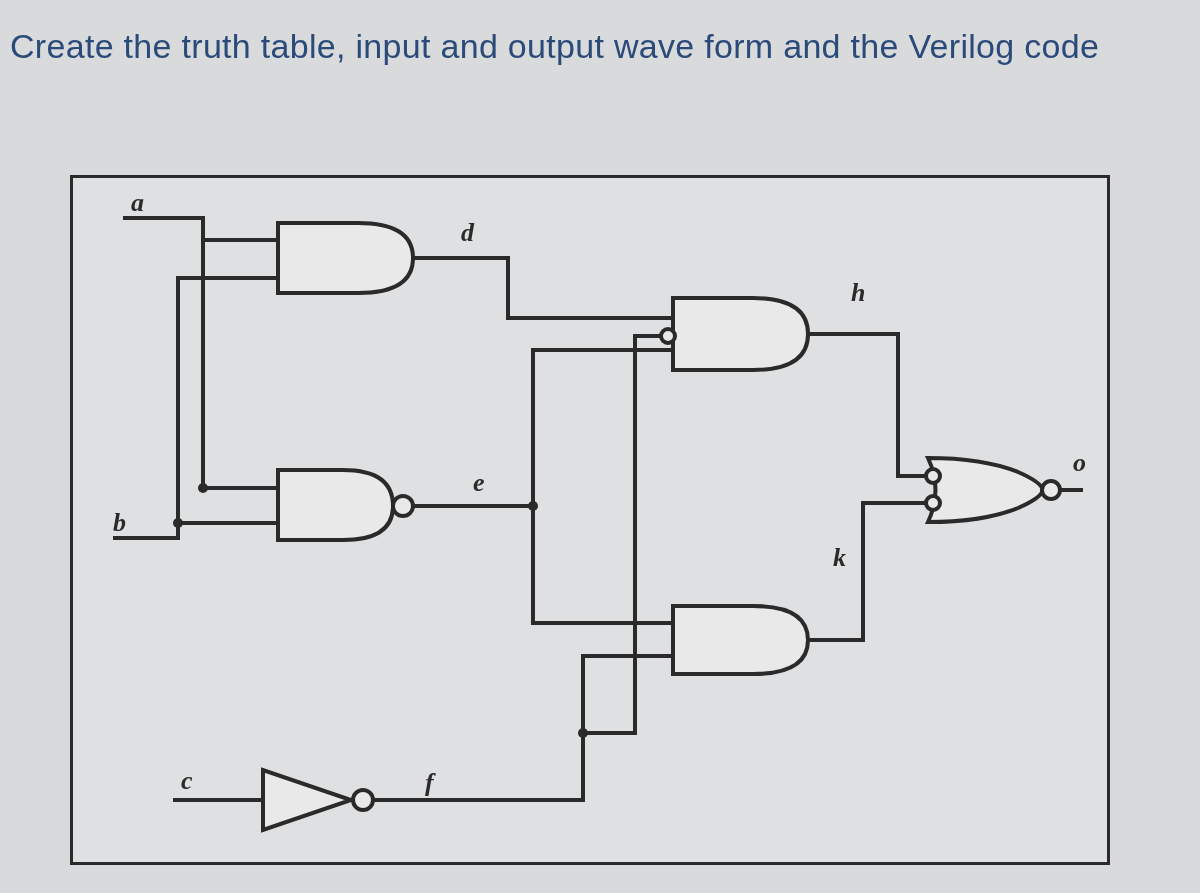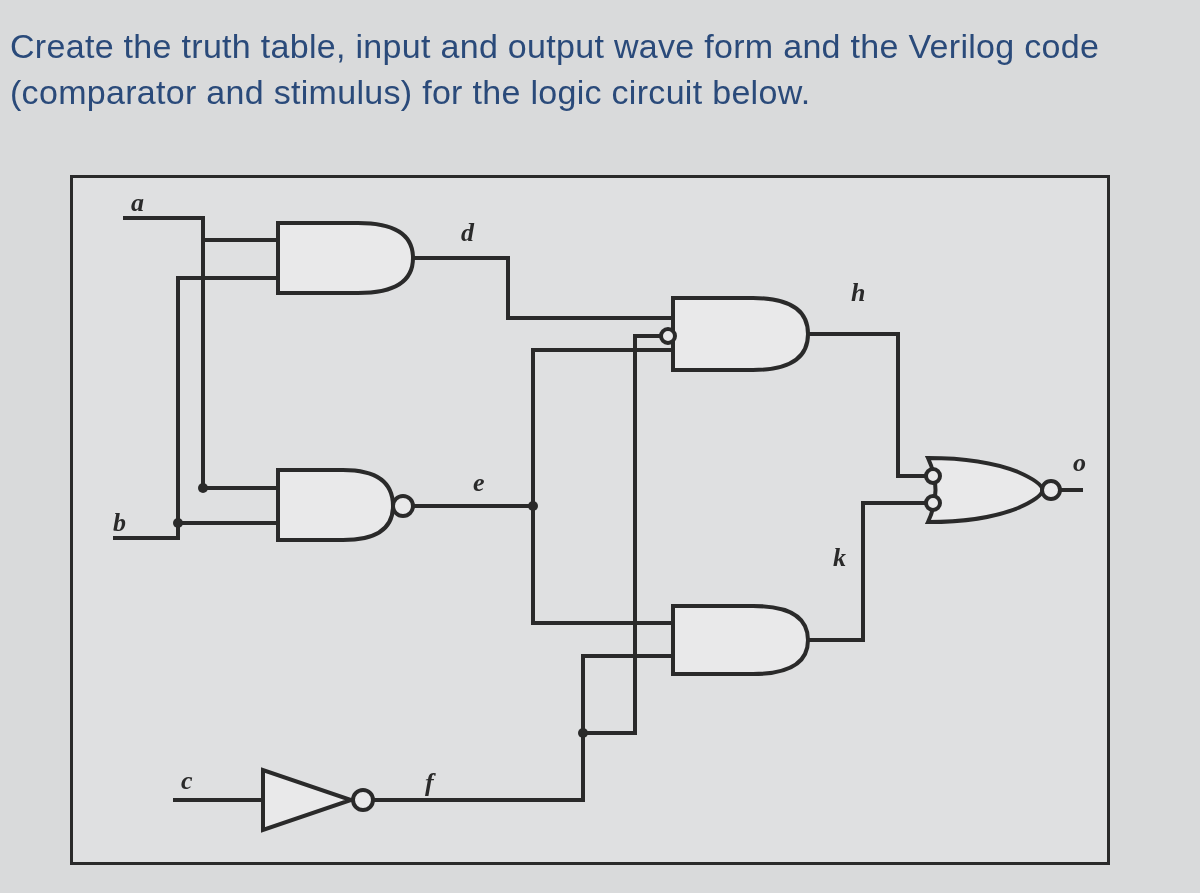--- a/index.html
+++ b/index.html
@@ -20,21 +20,20 @@
   svg .w{stroke:#2a2a2a;stroke-width:4;fill:none}
   svg .gate{fill:#e9e9ea;stroke:#2a2a2a;stroke-width:4}
 </style>
 </head>
 <body>
 
 <div class="page">
 
   <div class="question">
     <span>Create the truth table, input and output wave form and the Verilog code</span><br>
-    <span>(comparator and stimulus) for the logic circuit below.</span>
   </div>
 
   <div class="diagram-wrap">
     <div class="diagram">
 
       <span class="lbl" style="left:58px;top:10px">a</span>
       <span class="lbl" style="left:40px;top:330px">b</span>
       <span class="lbl" style="left:108px;top:588px">c</span>
       <span class="lbl" style="left:388px;top:40px">d</span>
       <span class="lbl" style="left:400px;top:290px">e</span>

